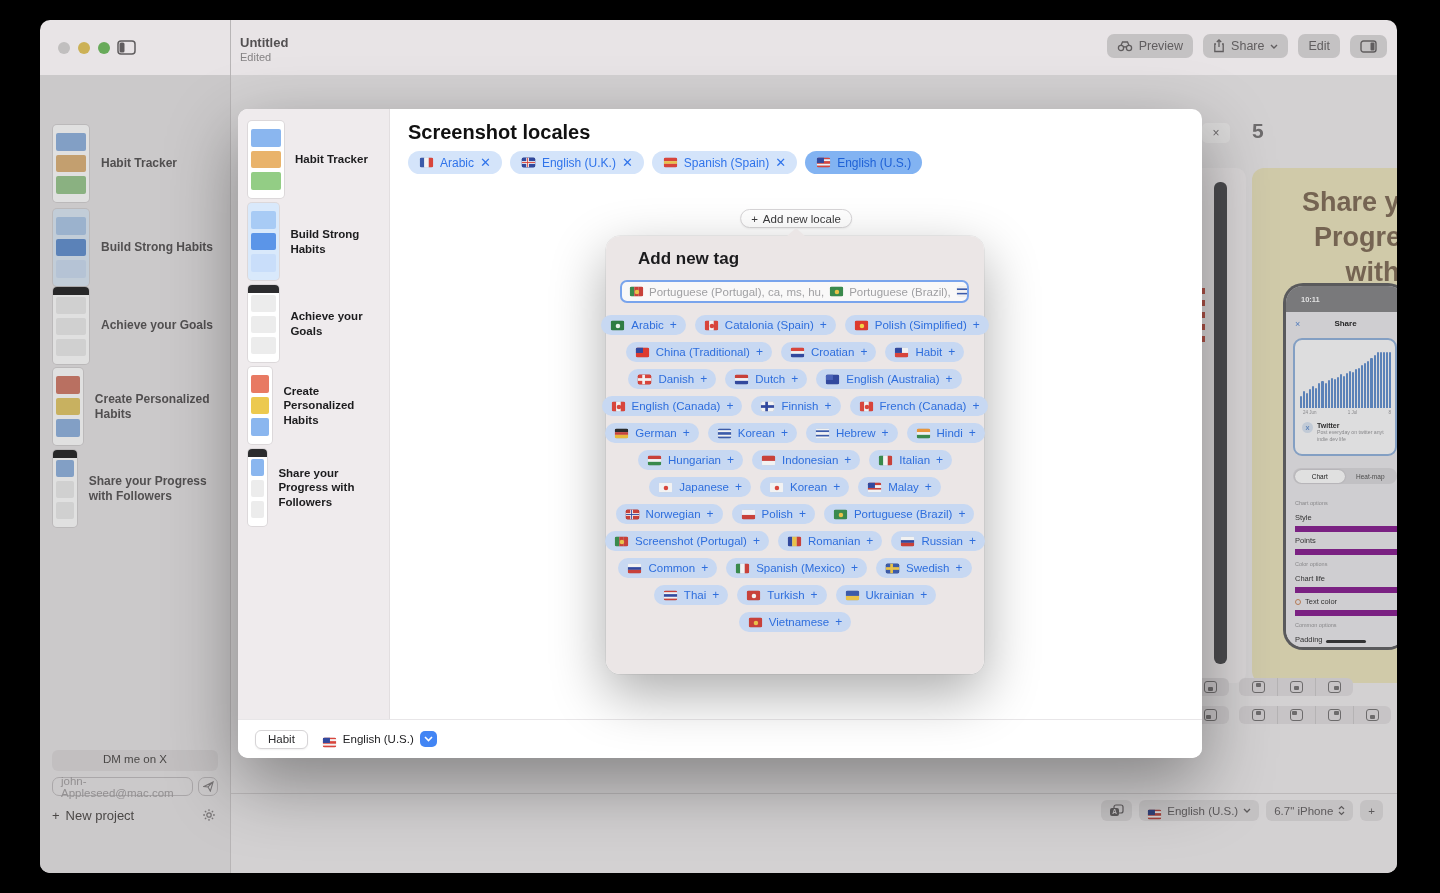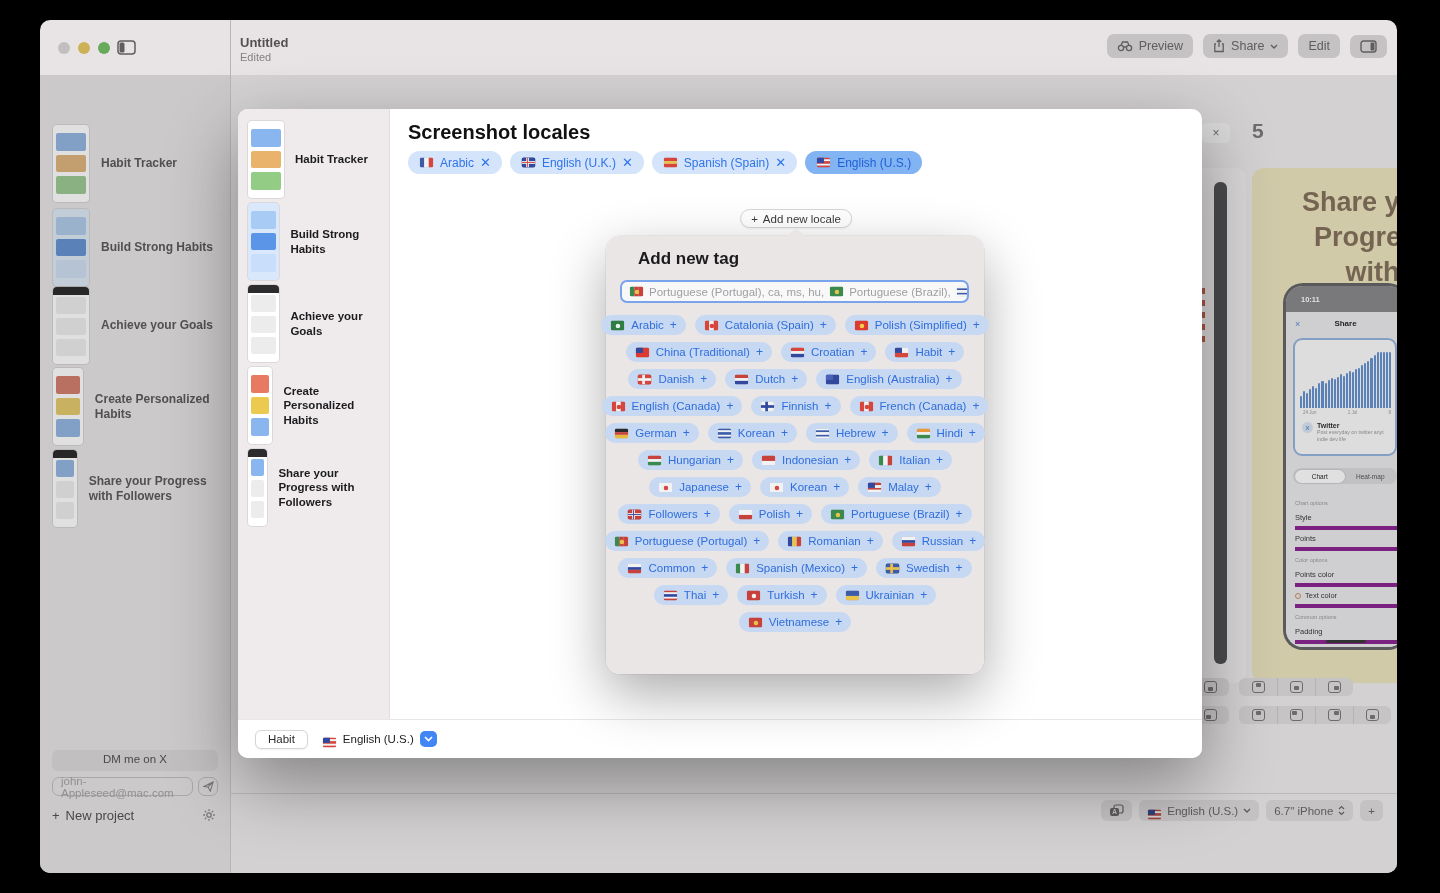--- a/index.html
+++ b/index.html
@@ -72,21 +72,21 @@
             display:flex;align-items:center;justify-content:center;flex:none;}
   .acct .nm{font-size:7px;font-weight:bold;color:#333;}
   .acct .ds{font-size:5.2px;color:#9a9a9e;line-height:1.4;width:84px;}
   .seg{position:absolute;left:7px;top:156px;width:104px;height:16px;background:#dcdadf;border-radius:8px;
        display:flex;align-items:center;padding:1.5px;}
   .seg .on{background:#fff;border-radius:7px;height:13px;flex:1;display:flex;align-items:center;justify-content:center;
            font-size:6.5px;color:#222;box-shadow:0 0 2px rgba(0,0,0,.2);}
   .seg .off{flex:1;text-align:center;font-size:6.5px;color:#555;}
   .ph-opts{position:absolute;left:9px;right:6px;top:182px;}
   .ph-sec{font-size:5.5px;color:#9a9a9e;margin:6px 0 3px;}
-  .ph-row{font-size:7.5px;color:#3a3a3c;padding:4px 0;border-bottom:4px solid #a21caf;display:flex;gap:4px;align-items:center;}
+  .ph-row{font-size:7.5px;color:#3a3a3c;padding:4px 0;border-bottom:6px solid #a21caf;display:flex;gap:4px;align-items:center;}
   .tc-ico{width:6px;height:6px;border:1.2px solid #e08850;border-radius:50%;}
   .home-bar{position:absolute;left:50%;bottom:4px;transform:translateX(-50%);width:40px;height:3px;border-radius:2px;background:#3a3a3c;}
   
   .lay-row{position:absolute;display:flex;gap:10px;align-items:center;}
   .lay-group{display:flex;background:#e3dfe1;border-radius:6px;height:18px;align-items:center;}
   .lay-ico{width:38px;height:18px;display:flex;align-items:center;justify-content:center;position:relative;}
   .lay-ico + .lay-ico{border-left:1px solid #cfcbcd;}
   .lay-box{width:13px;height:12px;border:1.4px solid #7d797b;border-radius:3px;position:relative;}
   .lay-box i{position:absolute;width:5px;height:4px;background:#7d797b;border-radius:1px;}
   .lay-single{background:#e3dfe1;border-radius:6px;height:18px;}
@@ -356,21 +356,21 @@
               <div class="ph-opts" id="phone-options">
                   <div class="ph-sec">Chart options</div>
                   <div class="ph-row">
                     <span>Style</span>
                   </div>
                   <div class="ph-row">
                     <span>Points</span>
                   </div>
                   <div class="ph-sec">Color options</div>
                   <div class="ph-row">
-                    <span>Points color</span>
+                    <span>Chart life</span>
                   </div>
                   <div class="ph-row">
                     <span class="tc-ico"></span>
                     <span>Text color</span>
                   </div>
                   <div class="ph-sec">Common options</div>
                   <div class="ph-row">
                     <span>Padding</span>
                   </div>
                 </div>
@@ -839,21 +839,21 @@
             </div>
           </div>
           <div class="lang-row">
             <div class="lang-pill">
               <span class="flag h flag-sm" style="background: rgb(200, 65, 58);">
                 <div class="cross-v" style="background: rgb(242, 242, 242); flex: 0 0 auto;"></div>
                 <div class="cross-h" style="background: rgb(242, 242, 242); flex: 0 0 auto;"></div>
                 <div class="cross-v2" style="background: rgb(50, 73, 158); flex: 0 0 auto;"></div>
                 <div class="cross-h2" style="background: rgb(50, 73, 158); flex: 0 0 auto;"></div>
               </span>
-              <span>Followers</span>
+              <span>Norwegian</span>
               <span class="plus">+</span>
             </div>
             <div class="lang-pill">
               <span class="flag h flag-sm">
                 <div style="background: rgb(242, 242, 242);"></div>
                 <div style="background: rgb(200, 65, 58);"></div>
               </span>
               <span>Polish</span>
               <span class="plus">+</span>
             </div>
@@ -867,21 +867,21 @@
             </div>
           </div>
           <div class="lang-row">
             <div class="lang-pill">
               <span class="flag flag-sm">
                 <div style="background: rgb(58, 138, 77);"></div>
                 <div style="background: rgb(200, 65, 58);"></div>
                 <div style="background: rgb(200, 65, 58);"></div>
                 <div class="dot" style="background: rgb(232, 194, 74); flex: 0 0 auto;"></div>
               </span>
-              <span>Portuguese (Portugal)</span>
+              <span>Screenshot (Portugal)</span>
               <span class="plus">+</span>
             </div>
             <div class="lang-pill">
               <span class="flag flag-sm">
                 <div style="background: rgb(50, 73, 158);"></div>
                 <div style="background: rgb(232, 194, 74);"></div>
                 <div style="background: rgb(200, 65, 58);"></div>
               </span>
               <span>Romanian</span>
               <span class="plus">+</span>

